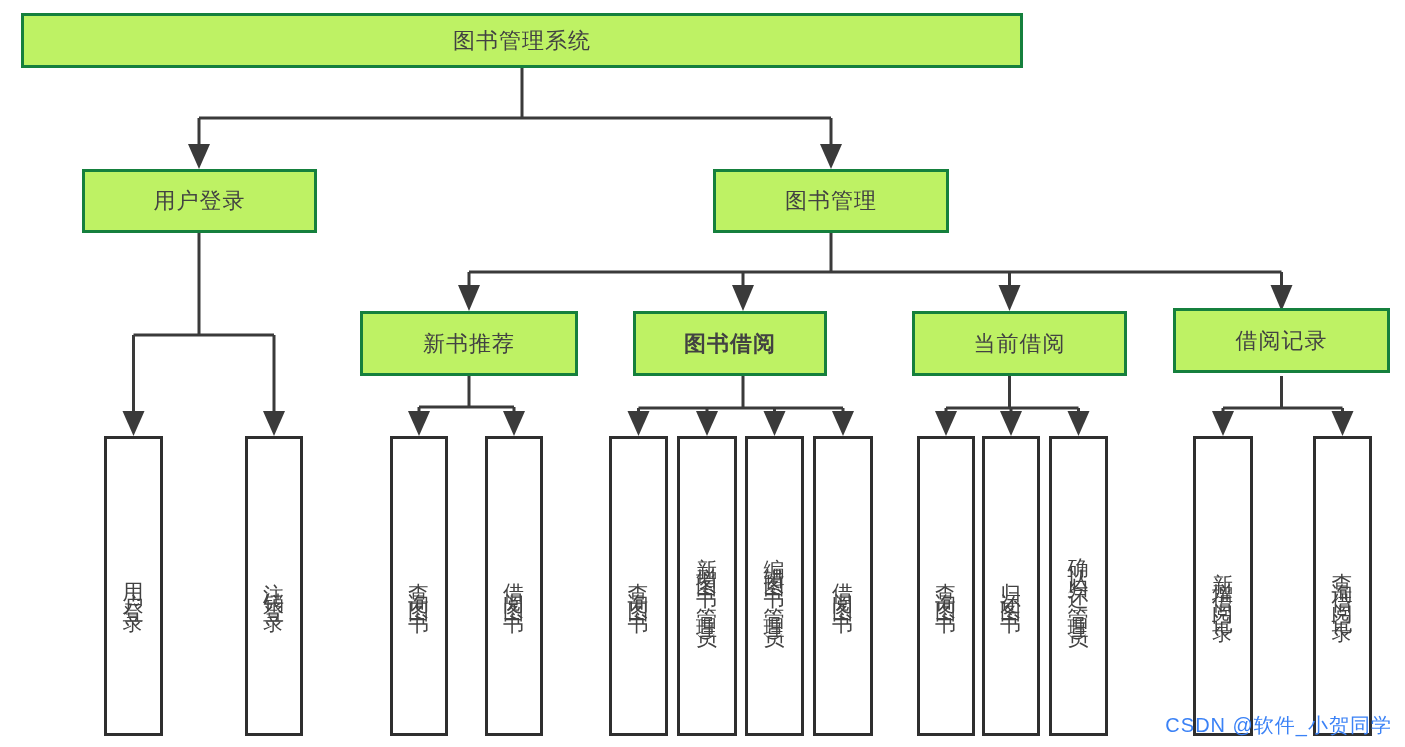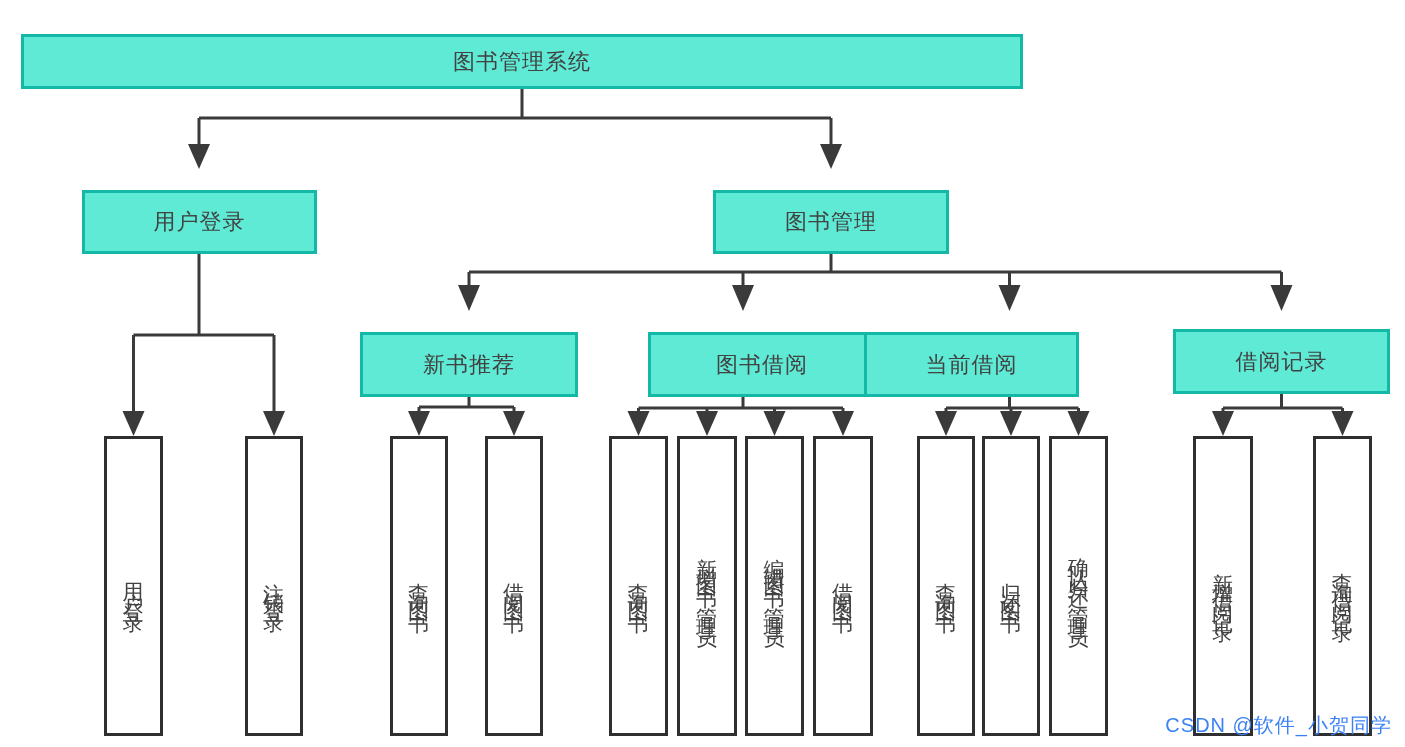--- a/index.html
+++ b/index.html
@@ -4,23 +4,23 @@
 <style>
   html,body{margin:0;padding:0;background:#ffffff;}
   .stage{
     position:relative;width:1405px;height:747px;background:#ffffff;overflow:hidden;
     font-family:"Liberation Sans","DejaVu Sans",sans-serif;color:#424242;
   }
   svg.edges{position:absolute;left:0;top:0;width:1405px;height:747px;}
   .edge{stroke:#3a3a3a;stroke-width:3;fill:none;}
   .arrow{fill:#3a3a3a;stroke:none;}
   .node{
-    position:absolute;box-sizing:border-box;border:3px solid #14b8a6;background:#5eead4;
+    position:absolute;box-sizing:border-box;border:3px solid #15803d;background:#bef264;
     display:flex;align-items:center;justify-content:center;
-    font-size:22px;letter-spacing:1px;text-align:center;margin-top:21px;
+    font-size:22px;letter-spacing:1px;text-align:center;
   }
   .leaf{
     position:absolute;box-sizing:border-box;border:3px solid #2f2f2f;background:#ffffff;
     display:flex;align-items:center;justify-content:center;
   }
   .vtext{
     writing-mode:vertical-rl;text-orientation:mixed;
     font-size:21px;letter-spacing:10px;line-height:1;white-space:nowrap;
   }
   .watermark{
@@ -90,24 +90,24 @@
   <div class="node" style="left:82px;top:169px;width:235px;height:64px;">
     <span>用户登录</span>
   </div>
   <div class="node" style="left:360px;top:311px;width:218px;height:65px;">
     <span>新书推荐</span>
   </div>
 
   <div class="node" style="left:713px;top:169px;width:236px;height:64px;">
     <span>图书管理</span>
   </div>
-  <div class="node" style="left:648px;top:311px;width:228px;height:65px;">
+  <div class="node" style="left:633px;top:311px;width:194px;height:65px;font-weight:bold;">
     <span>图书借阅</span>
   </div>
-  <div class="node" style="left:864px;top:311px;width:215px;height:65px;">
+  <div class="node" style="left:912px;top:311px;width:215px;height:65px;">
     <span>当前借阅</span>
   </div>
   <div class="node" style="left:1173px;top:308px;width:217px;height:65px;">
     <span>借阅记录</span>
   </div>
 
   <div class="leaf" style="left:104px;top:436px;width:59px;height:300px;">
     <span class="vtext">用户登录</span>
   </div>
   <div class="leaf" style="left:245px;top:436px;width:58px;height:300px;">

